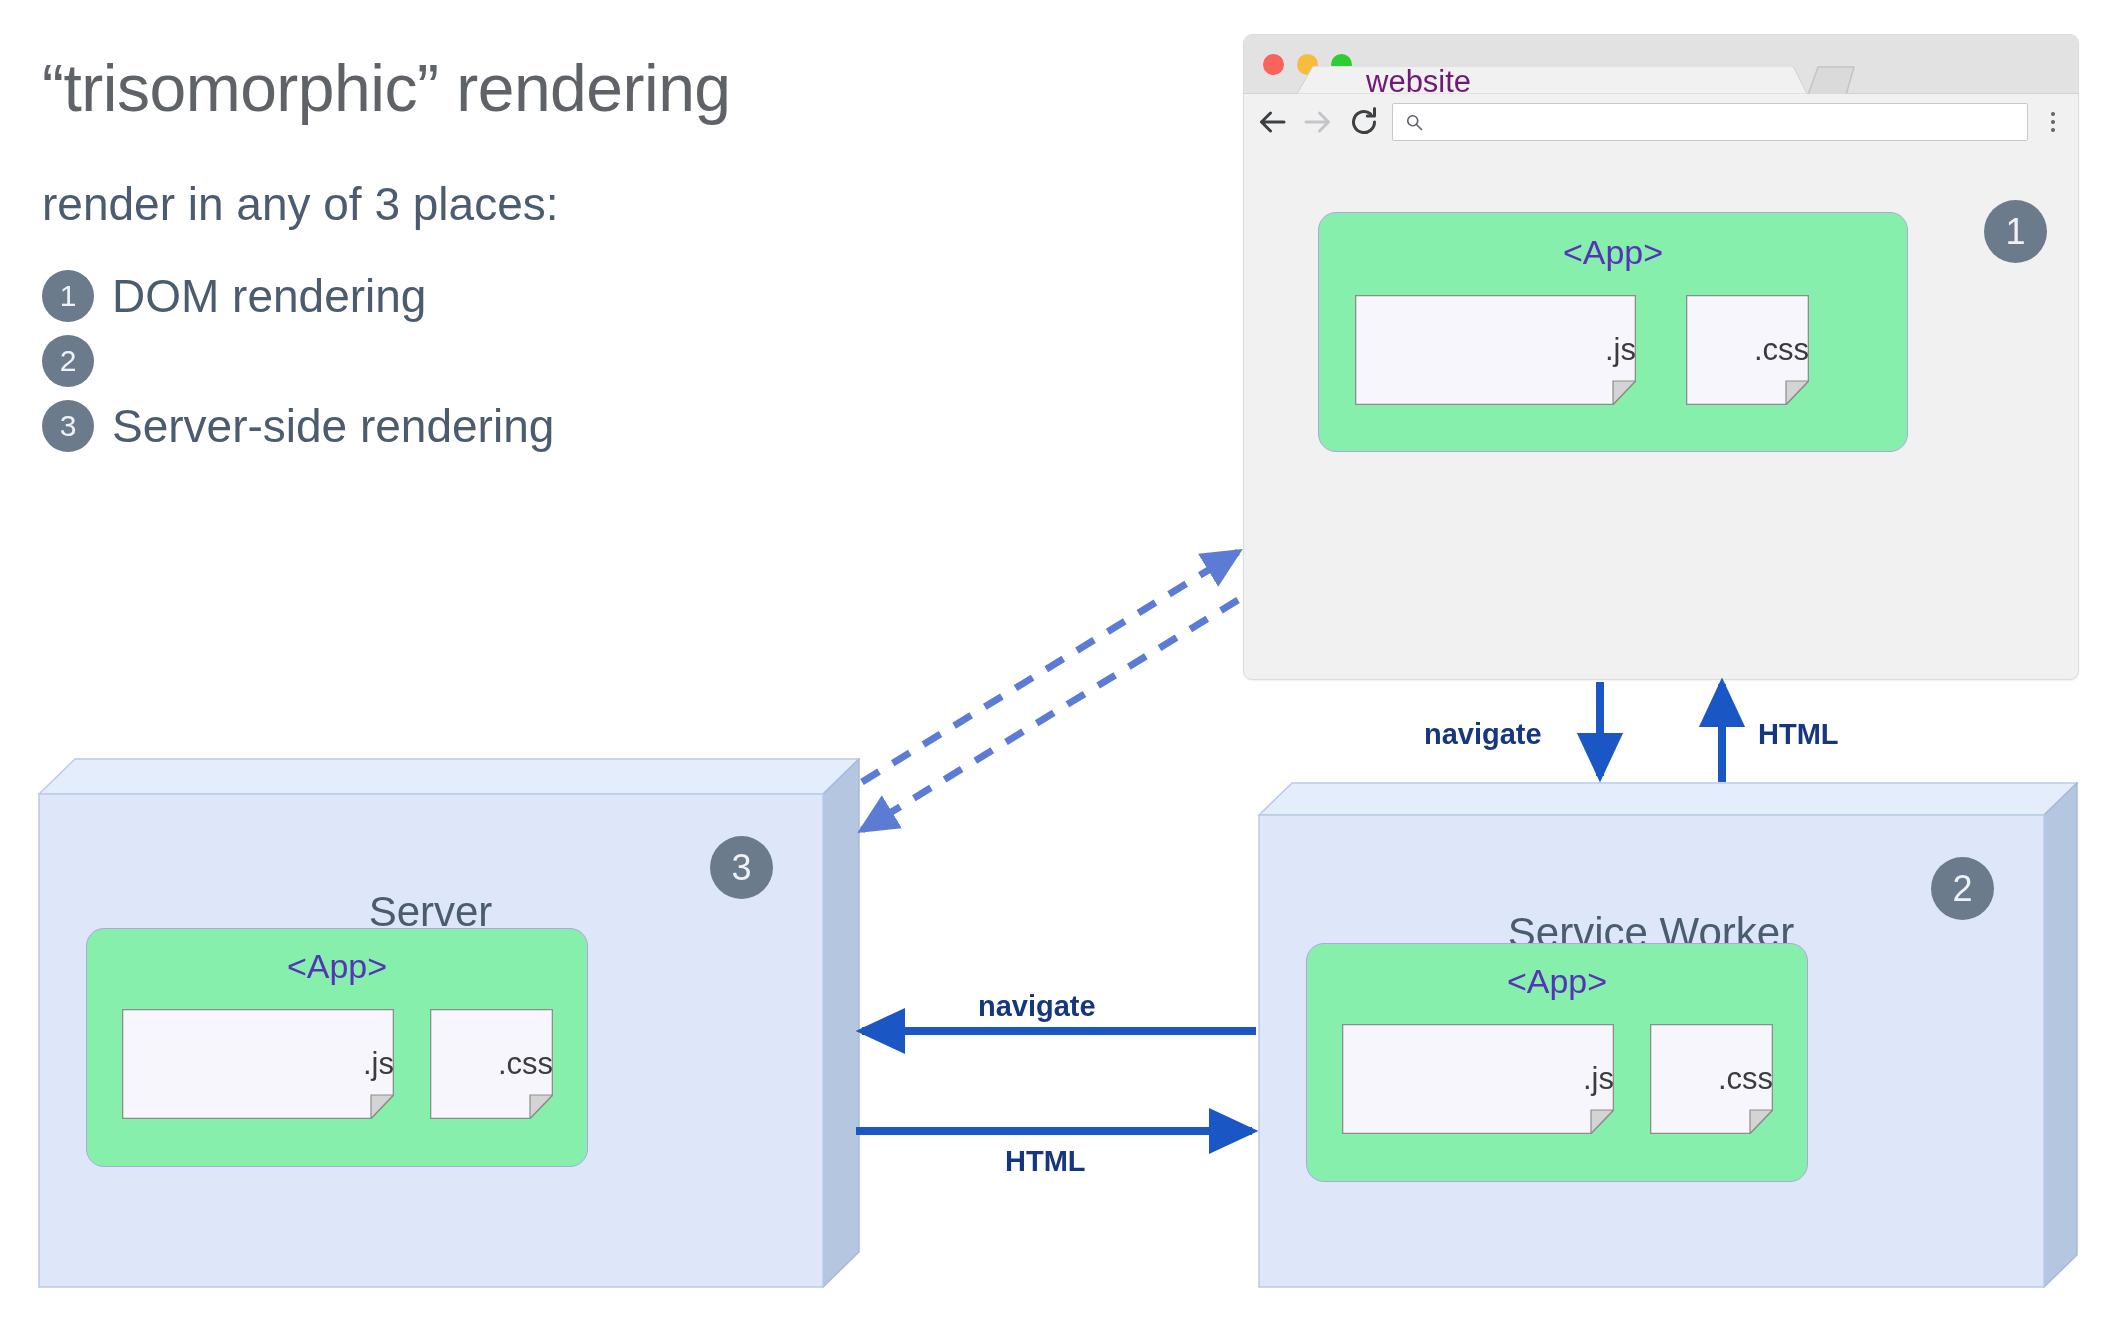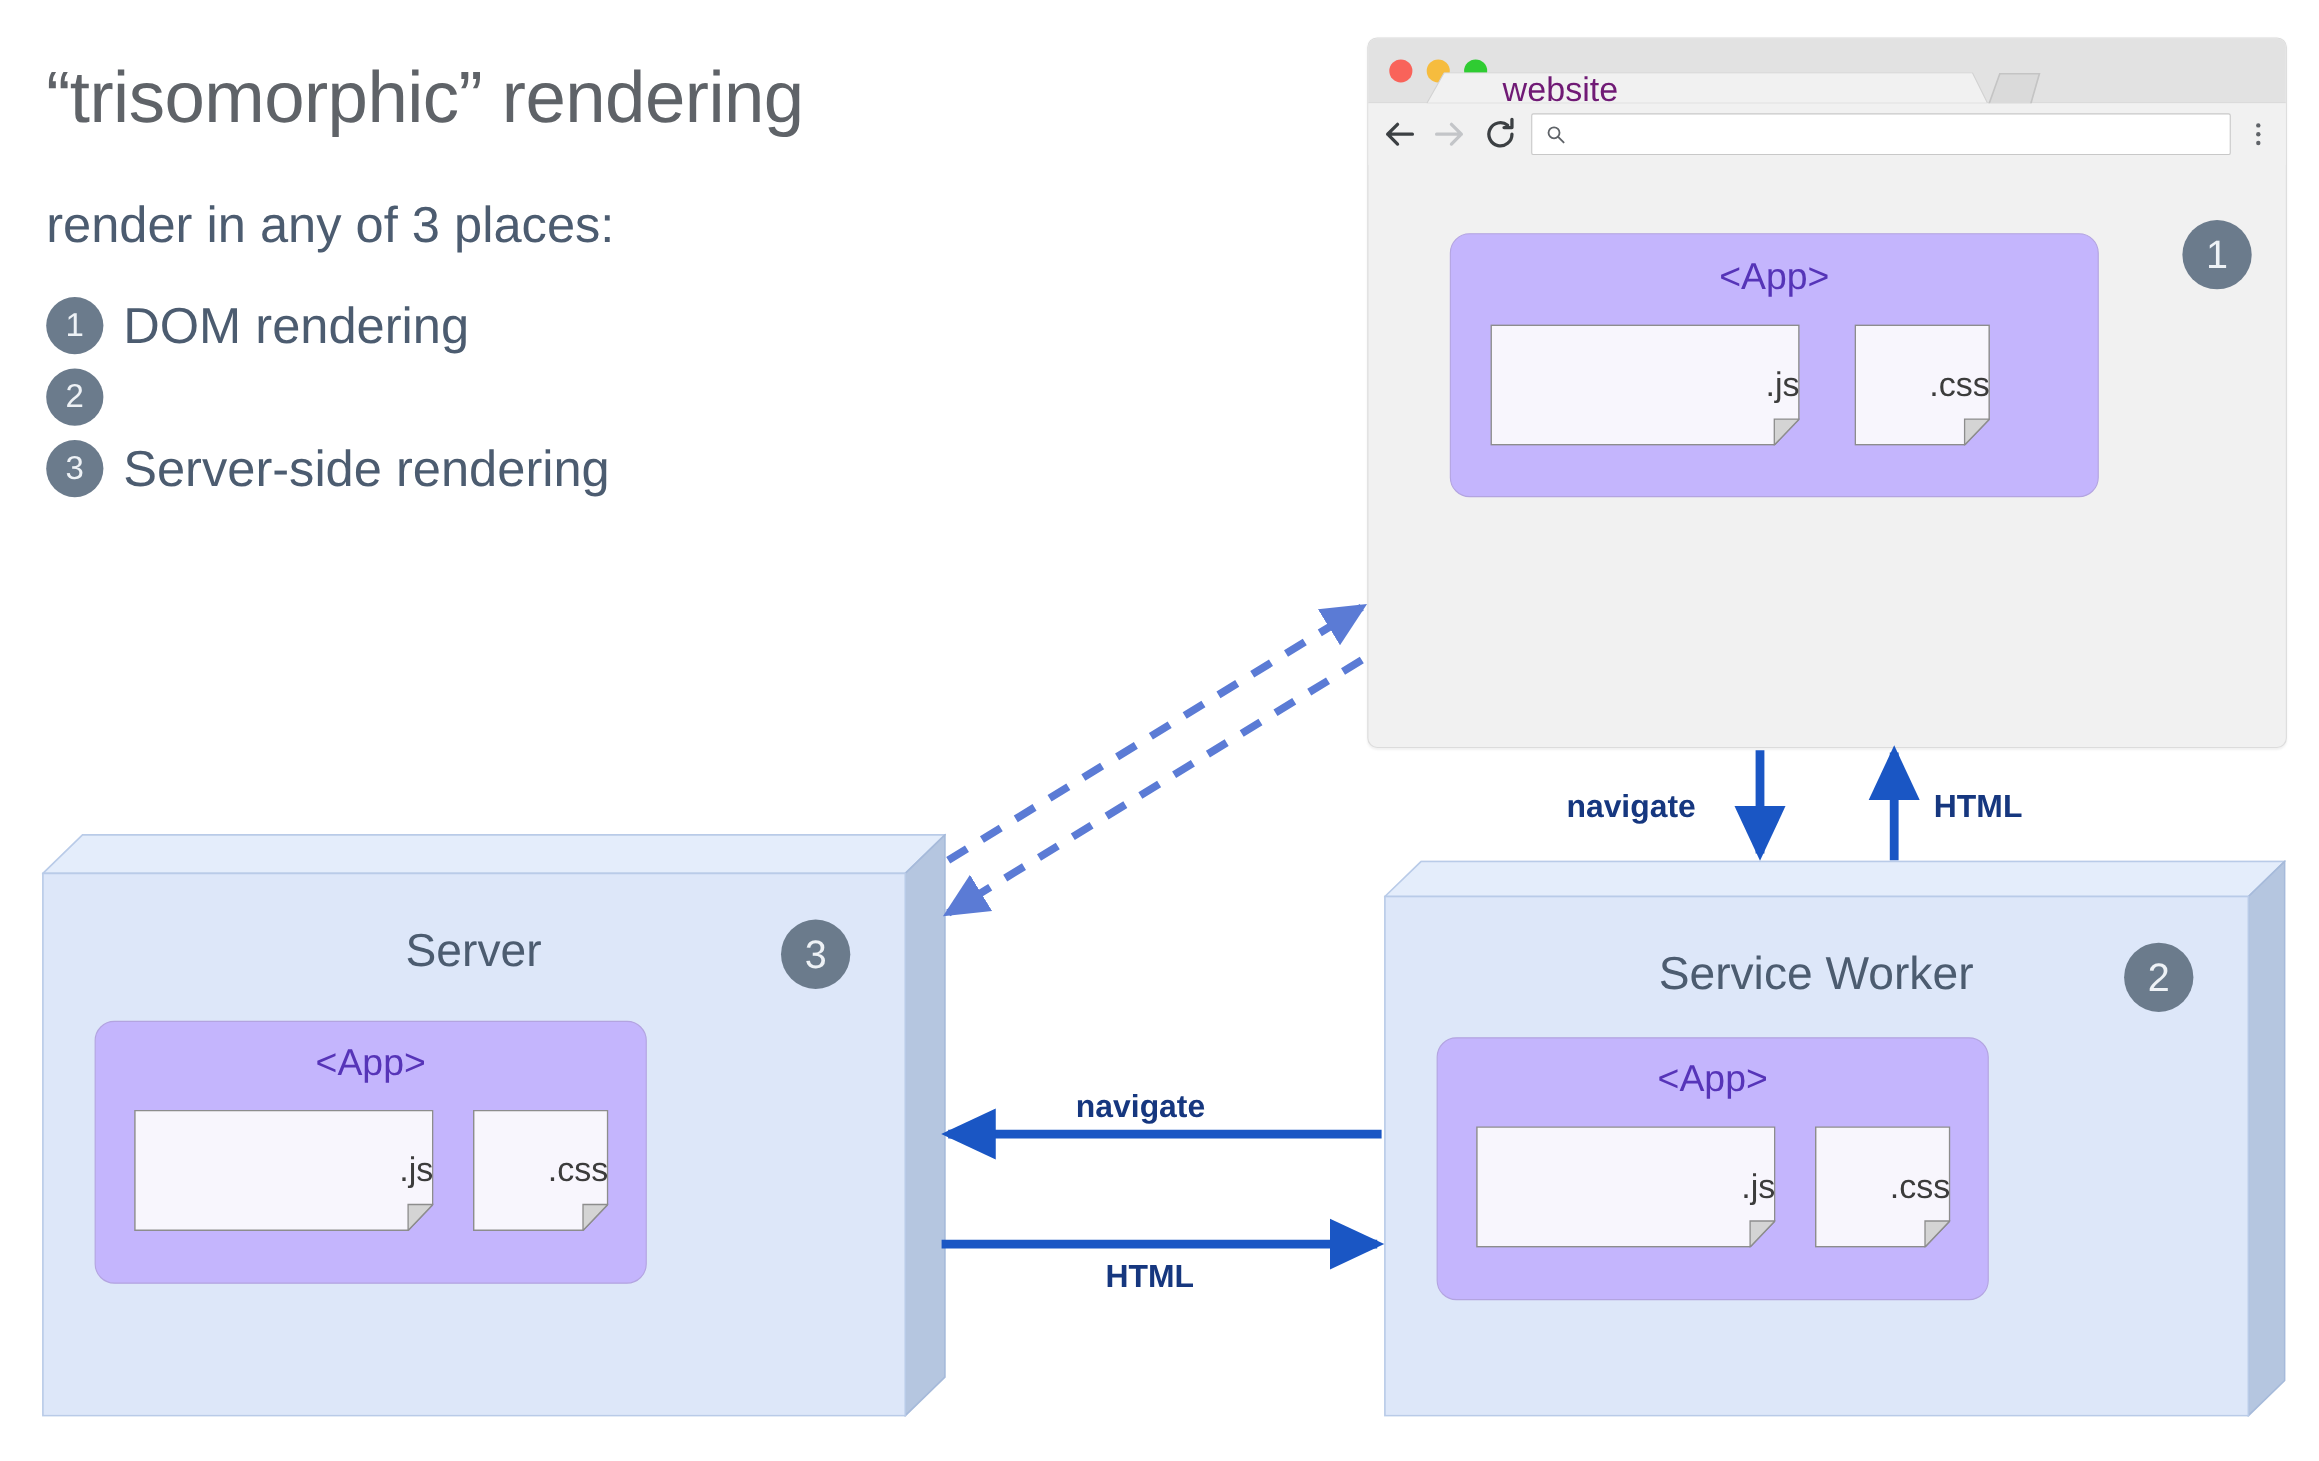--- a/index.html
+++ b/index.html
@@ -82,39 +82,39 @@
     position:absolute;right:31px;top:50px;
     width:63px;height:63px;border-radius:50%;
     background:#6b7b8c;color:#eef2f6;
     display:flex;align-items:center;justify-content:center;
     font-size:36px;
   }
 
   
   .app-box{
     position:absolute;
-    background:#c4b5fd;border:1px solid #b3a4e0;border-radius:18px;
+    background:#86efac;border:1px solid #b3a4e0;border-radius:18px;
   }
   .app-title{
     position:absolute;left:0;right:0;text-align:center;
     font-size:34px;color:#5634b8;font-weight:400;
   }
 
   
   .file{position:absolute;}
   .file-label{
     position:absolute;left:0;right:0;top:50%;transform:translateY(-50%);
     text-align:right;font-size:31px;color:#3c3c3c;
   }
 
   
   .cube{position:absolute;}
   .cube-title{
     position:absolute;left:0;right:0;text-align:center;
-    font-size:42px;color:#4c5c70;font-weight:400;
+    font-size:42px;color:#4c5c70;font-weight:400;margin-top:48px;
   }
   .cube-badge{
     position:absolute;width:63px;height:63px;border-radius:50%;
     background:#6b7b8c;color:#eef2f6;
     display:flex;align-items:center;justify-content:center;font-size:36px;
   }
 
   
   .arrow-label{
     position:absolute;font-size:29px;font-weight:bold;color:#16377f;

